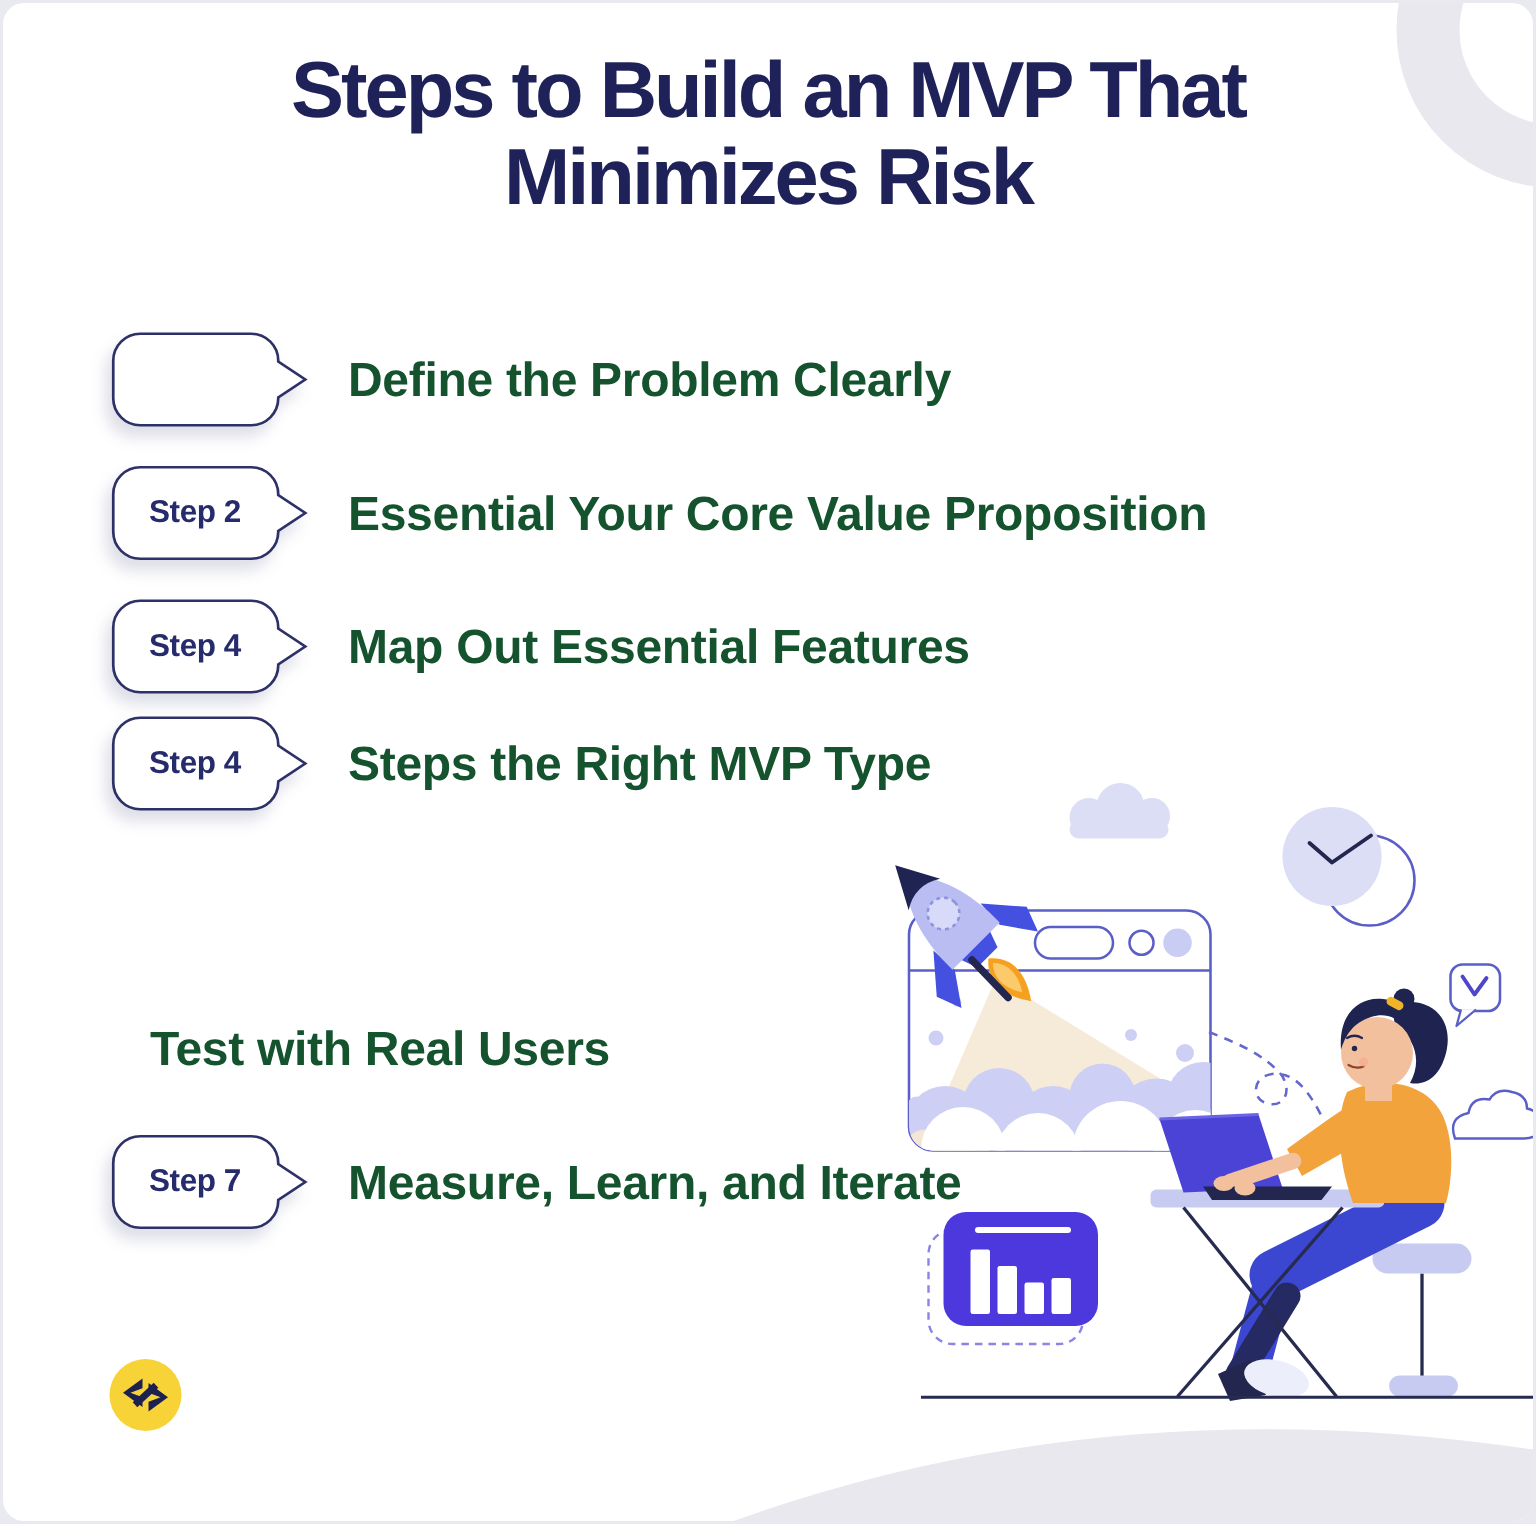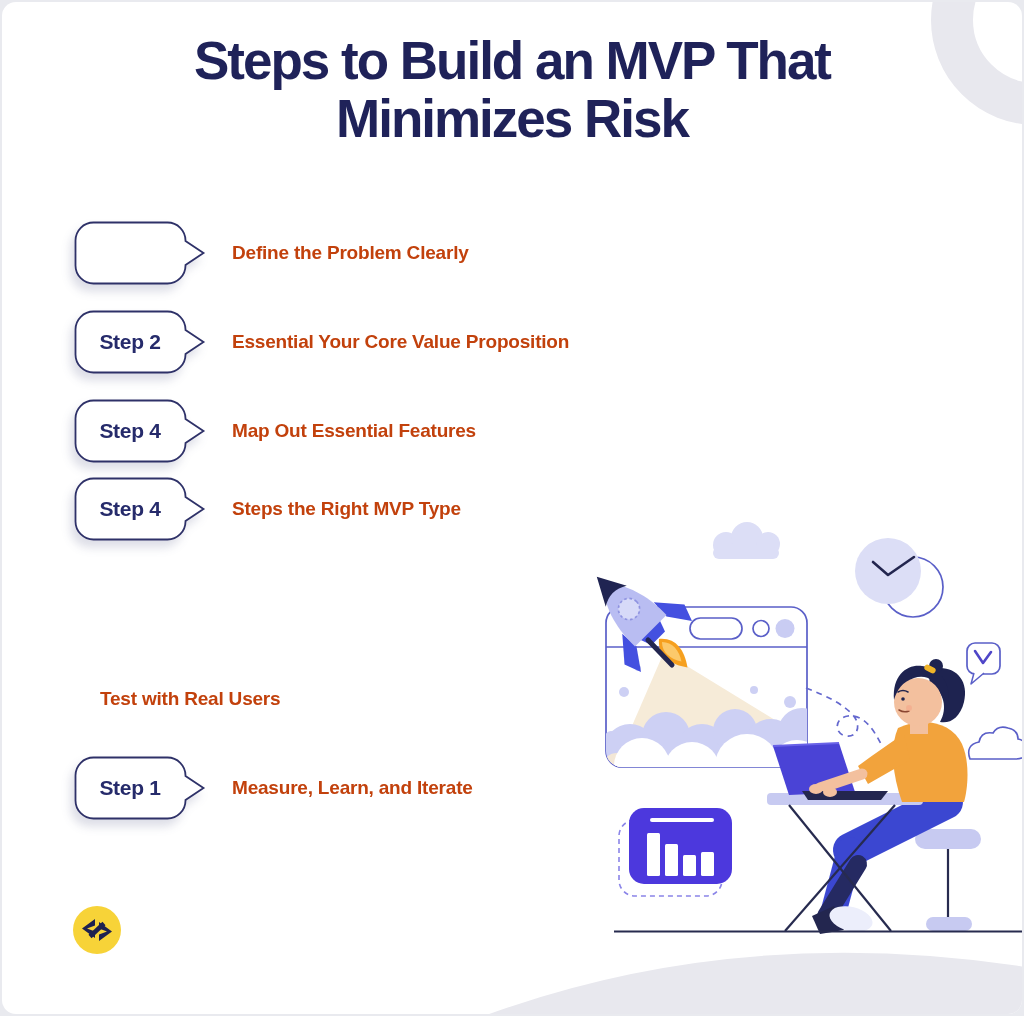--- a/index.html
+++ b/index.html
@@ -26,22 +26,22 @@
     position:relative;width:132px;height:64px;flex:0 0 auto;
     filter:drop-shadow(-4px 7px 5px rgba(45,49,104,0.16));
   }
   .badge svg{position:absolute;inset:0;width:132px;height:64px;}
   .badge-text{
     position:absolute;left:0;top:0;width:112px;height:64px;
     display:flex;align-items:center;justify-content:center;
     font-size:21px;font-weight:bold;color:#262b6b;letter-spacing:-0.3px;
   }
   .step-label{
-    margin-left:26px;font-size:19px;font-weight:bold;
-    color:#c2410c;letter-spacing:-0.2px;white-space:nowrap;
+    margin-left:26px;font-size:32px;font-weight:bold;
+    color:#14532d;letter-spacing:-0.2px;white-space:nowrap;
   }
   .logo{position:absolute;left:70px;top:903px;width:50px;height:50px;}
 </style>
 </head>
 <body>
 
 <div class="card">
 
   <svg class="scene" viewBox="0 0 1022 1014" aria-hidden="true">
 
@@ -228,21 +228,21 @@
 
     <div class="step-row" style="top:665px">
       <div class="step-label">Test with Real Users</div>
     </div>
 
     <div class="step-row" style="top:754px">
       <div class="badge">
         <svg viewBox="0 0 132 64">
             <path d="M 19.5 1.5 H 93.5 A 18 18 0 0 1 111.5 19.5 V 20 L 129.5 32 L 111.5 44 V 44.5 A 18 18 0 0 1 93.5 62.5 H 19.5 A 18 18 0 0 1 1.5 44.5 V 19.5 A 18 18 0 0 1 19.5 1.5 Z" fill="#ffffff" stroke="#2e3168" stroke-width="1.8"></path>
           </svg>
-        <span class="badge-text">Step 1</span>
+        <span class="badge-text">Step 7</span>
       </div>
       <div class="step-label">Measure, Learn, and Iterate</div>
     </div>
 
   </div>
 
   <div class="logo">
     <svg viewBox="0 0 50 50" width="50" height="50">
       <circle cx="25" cy="25" r="24" fill="#f7d338"></circle>
       <path d="M23,14 L10,23.5 L23,33 L23,26.5 L15,23.5 L23,20.5 Z" fill="#1d2150"></path>

